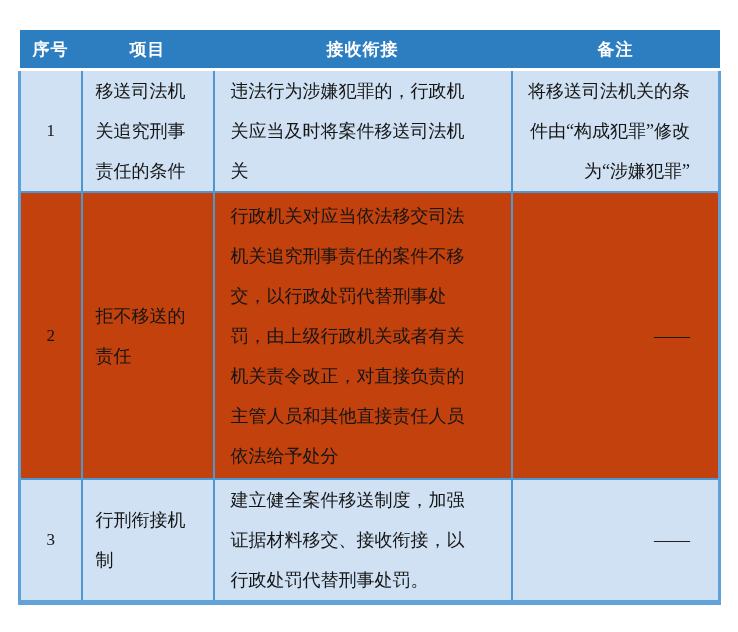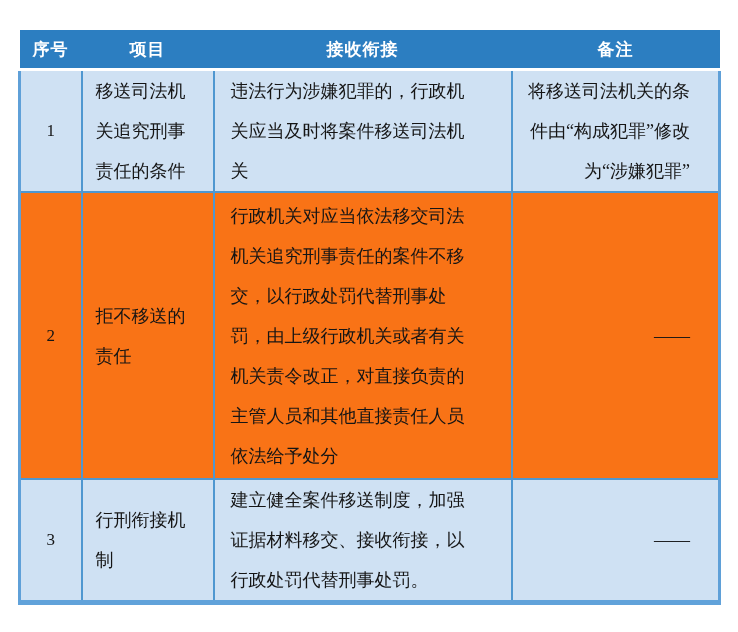--- a/index.html
+++ b/index.html
@@ -18,21 +18,21 @@
     background:#2c7ec1;color:#ffffff;
     font-family:"Liberation Sans","DejaVu Sans",sans-serif;
     font-weight:bold;font-size:17px;height:36px;
     border:none;border-bottom:3px solid #ffffff;
     text-align:center;vertical-align:middle;letter-spacing:1px;
   }
   td{
     border:2px solid #4f97d0;
     font-size:18px;color:#151515;
     vertical-align:middle;line-height:40px;
-    background:#f97316;
+    background:#c2410c;
   }
   tbody tr td:first-child{border-left-width:3px;border-left-color:#5fa0d8;}
   tbody tr td:last-child{border-right-width:3px;border-right-color:#5fa0d8;}
   tbody tr:last-child td{border-bottom-width:5px;border-bottom-color:#61a2da;}
   tr.band td{background:#cfe1f3;}
   tbody tr.r1{height:122px;}
   tbody tr.r2{height:287px;}
   tbody tr.r3{height:118px;}
   .c-no{text-align:center;font-size:17px;}
   .c-item{padding:0 26px 0 13px;text-align:left;}

